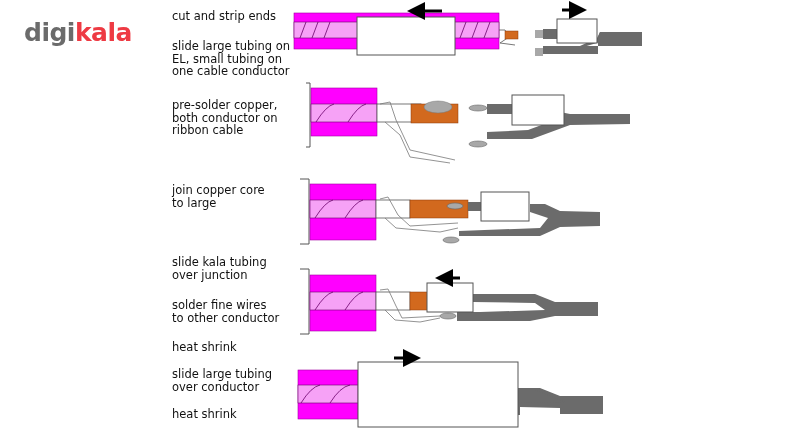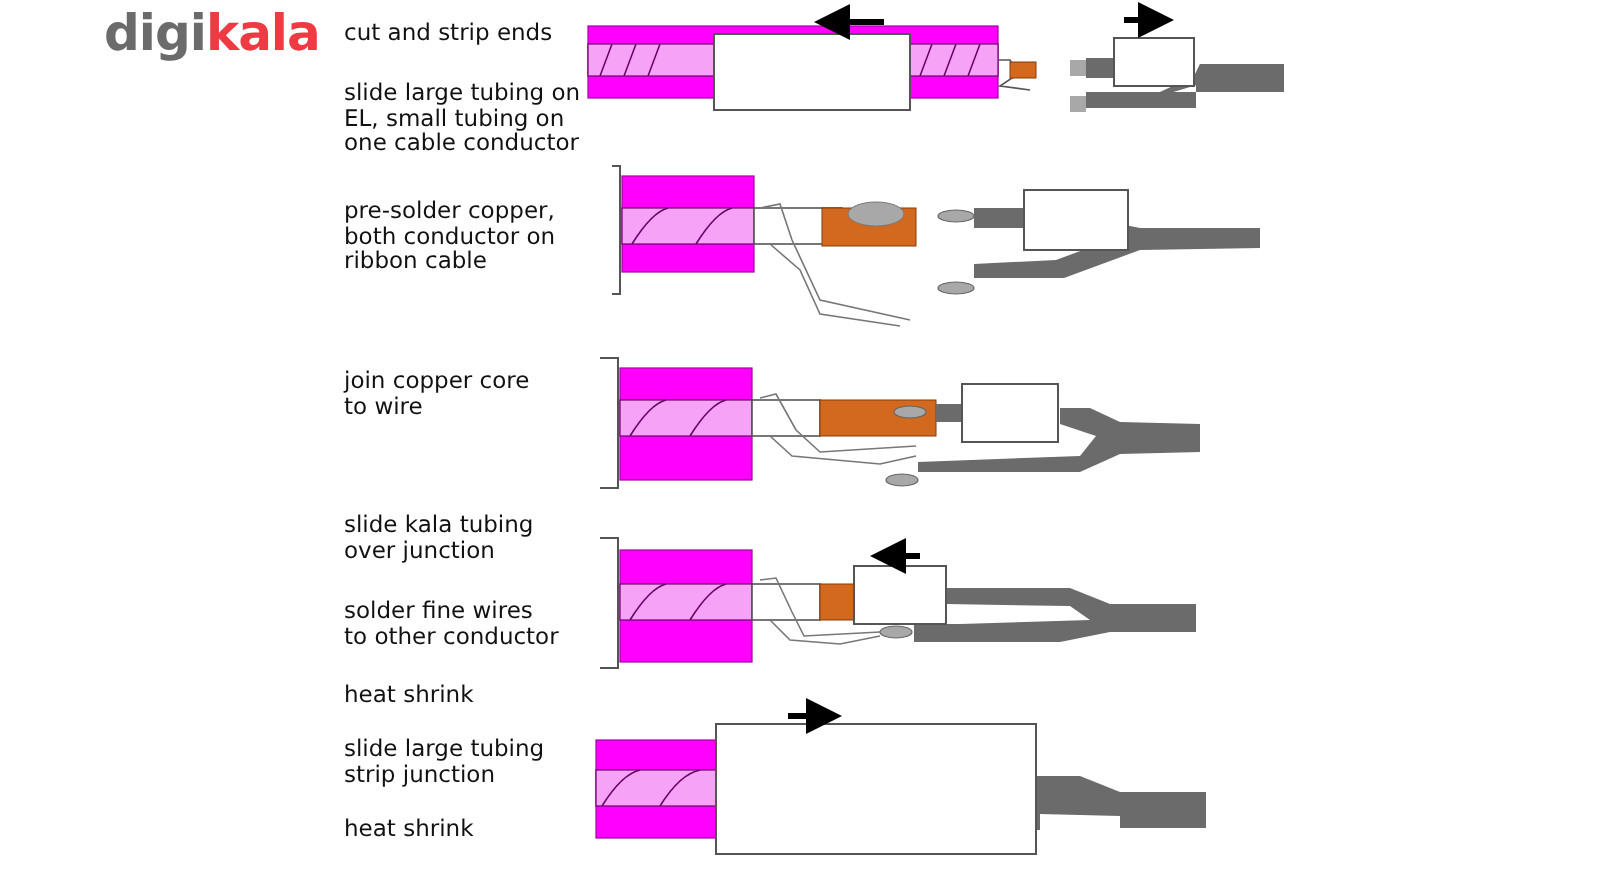--- a/index.html
+++ b/index.html
@@ -1,45 +1,45 @@
 <!DOCTYPE html>
 <html><head>
 <meta charset="utf-8">
 <style>
   html, body { margin:0; padding:0; background:#ffffff; }
   body { width:800px; height:438px; position:relative; overflow:hidden; font-family:"DejaVu Sans", sans-serif; }
-  .logo { position:absolute; left:24px; top:2px; font-family:"DejaVu Sans", sans-serif; font-size:25px; font-weight:bold; letter-spacing:-0.5px;margin-left:28px; }
+  .logo { position:absolute; left:24px; top:18px; font-family:"DejaVu Sans", sans-serif; font-size:25px; font-weight:bold; letter-spacing:-0.5px; }
   .logo .a { color:#6b6b6b; }
   .logo .b { color:#ee3a43; }
   .label { position:absolute; left:172px; font-size:11.5px; line-height:12.5px; color:#111; width:130px; white-space:pre-line; }
   svg.diagram { position:absolute; left:0; top:0; }
 </style>
 </head>
 <body>
 
 <div class="logo">
   <span class="a">digi</span><span class="b">kala</span>
 </div>
 
 <div class="label" style="top:10px">cut and strip ends</div>
 <div class="label" style="top:40px">slide large tubing on
 EL, small tubing on
 one cable conductor</div>
 <div class="label" style="top:99px">pre-solder copper,
 both conductor on
 ribbon cable</div>
 <div class="label" style="top:184px">join copper core
-to wire</div>
+to large</div>
 <div class="label" style="top:256px">slide kala tubing
 over junction</div>
 <div class="label" style="top:299px">solder fine wires
 to other conductor</div>
 <div class="label" style="top:341px">heat shrink</div>
 <div class="label" style="top:368px">slide large tubing
-strip junction</div>
+over conductor</div>
 <div class="label" style="top:408px">heat shrink</div>
 
 <svg class="diagram" width="800" height="438">
   <defs>
     <marker id="ah" markerWidth="6" markerHeight="6" refX="3" refY="3" orient="auto">
       <path d="M0,0 L6,3 L0,6 Z" fill="#000"></path>
     </marker>
   </defs>
 
   <g>

